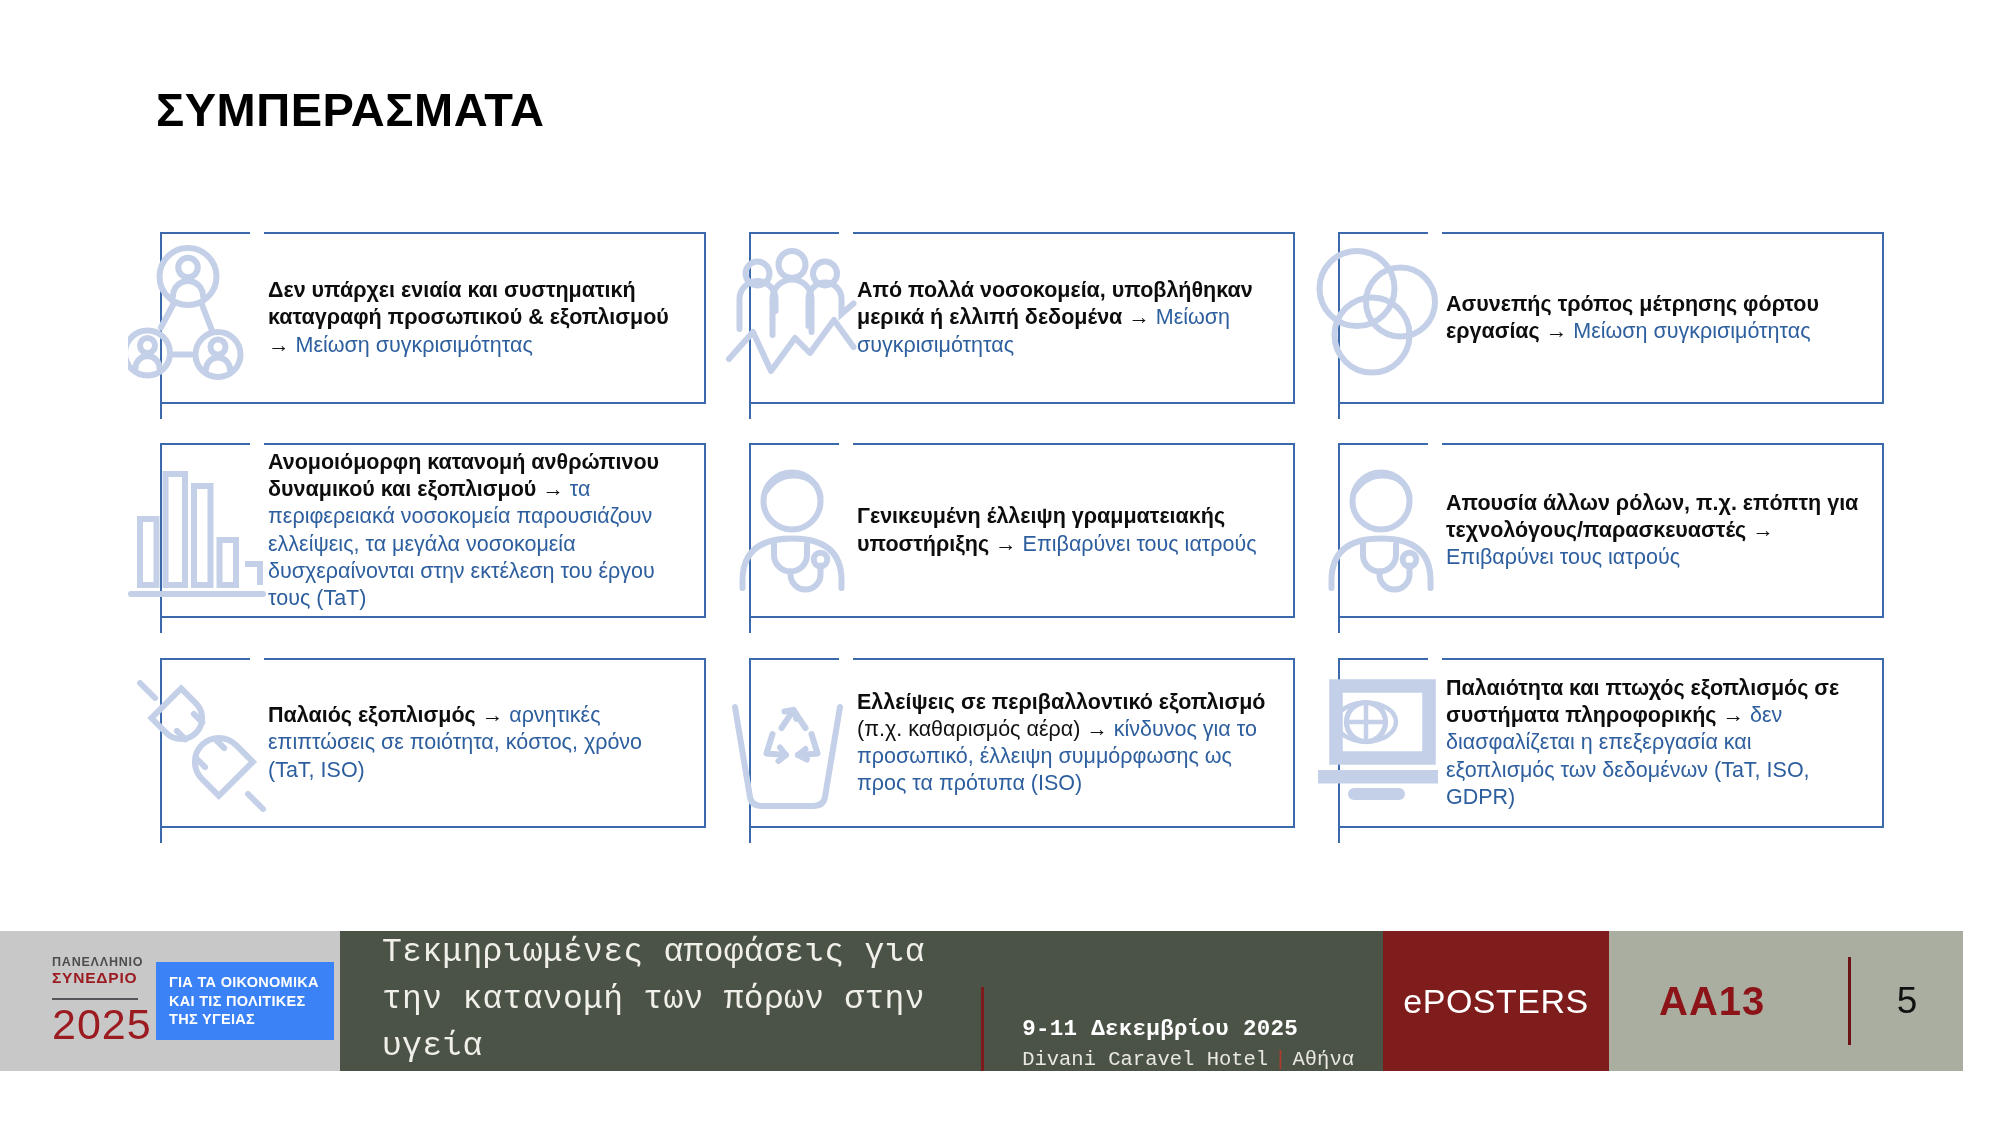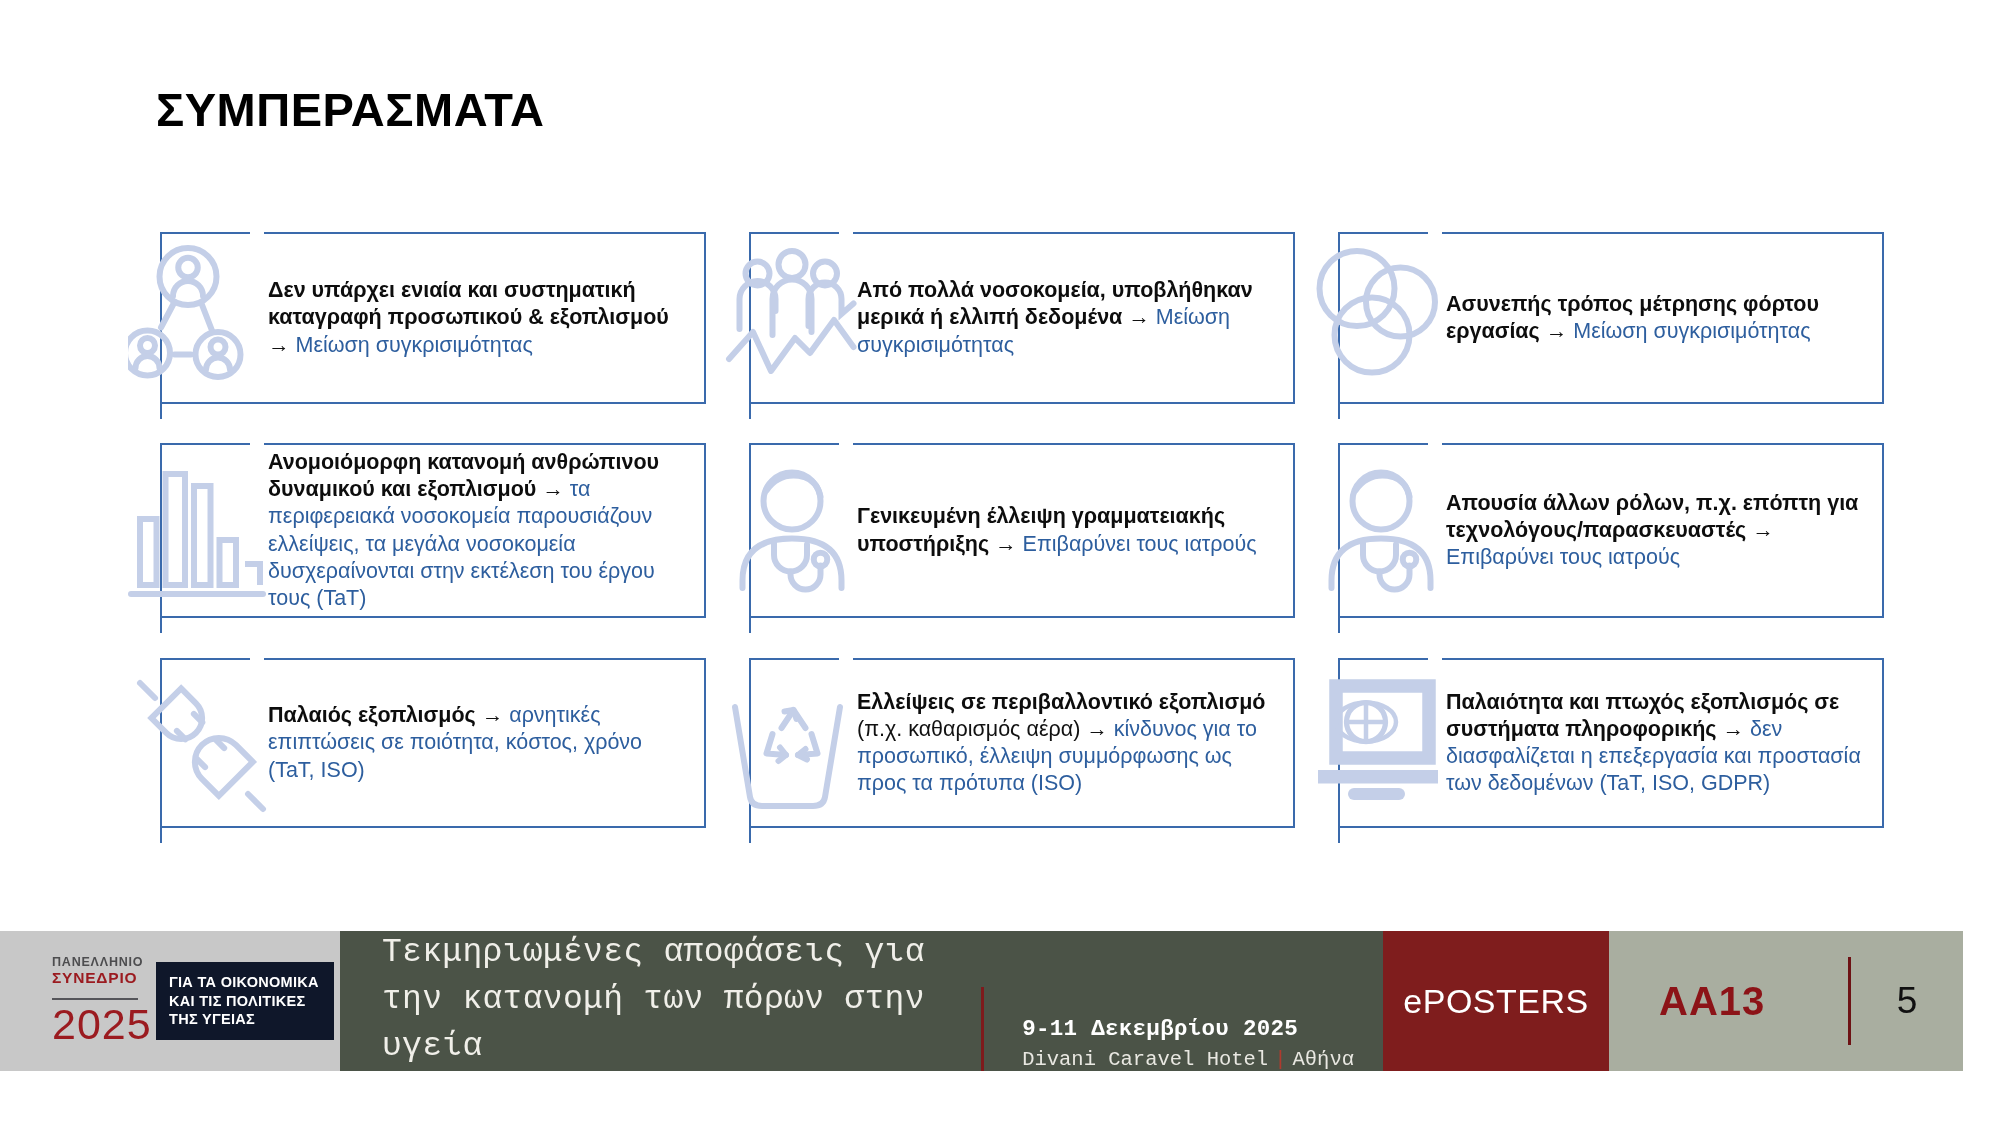--- a/index.html
+++ b/index.html
@@ -35,21 +35,21 @@
   .c2{left:749px;}
   .c3{left:1338px;}
   
   .footer{position:absolute;left:0;top:931px;width:2000px;height:140px;display:flex;}
   .f-gray{width:340px;background:#c8c8c8;display:flex;align-items:center;padding-left:52px;box-sizing:border-box;}
   .logo-block{width:86px;text-align:left;}
   .logo-l1{font-size:12.5px;letter-spacing:0.8px;color:#4d4d4f;font-weight:600;}
   .logo-l2{font-size:15.5px;letter-spacing:0.8px;color:#9b1b20;font-weight:800;
            border-bottom:2px solid #55555a;padding-bottom:11px;margin-bottom:2px;}
   .logo-year{font-size:43px;color:#9b1b20;font-weight:400;letter-spacing:1px;line-height:1.05;}
-  .logo-badge{margin-left:18px;background:#0f172a;color:#fff;font-size:14.5px;font-weight:700;
+  .logo-badge{margin-left:18px;background:#3b82f6;color:#fff;font-size:14.5px;font-weight:700;
               line-height:1.3;padding:11px 13px;width:152px;letter-spacing:0.3px;}
   .f-olive{width:1043px;background:#4b5347;display:flex;align-items:flex-end;box-sizing:border-box;
            padding-left:42px;position:relative;font-family:Liberation Mono, monospace;}
   .conf-title{color:#f0efe9;font-size:33px;line-height:1.42;font-weight:400;letter-spacing:0.3px;flex:1;}
   .olive-divider{width:3px;height:84px;background:#7e1a1c;margin-right:38px;}
   .date-block{padding-right:29px;min-width:250px;}
   .date-line{color:#fff;font-size:22.5px;font-weight:700;letter-spacing:0.3px;margin-bottom:6px;}
   .venue-line{color:#e9e8e2;font-size:20.5px;font-weight:400;}
   .venue-line .pipe{color:#b03a2e;padding:0 6px;}
   .f-red{width:226px;background:#7f1d1d;display:flex;align-items:center;justify-content:center;}
@@ -190,21 +190,21 @@
   <div class="card r3 c3">
     <span class="icon">
       <svg viewBox="0 0 100 100" fill="none" stroke="#c4cfe8" stroke-width="4" stroke-linecap="round">
         <rect x="20" y="12" width="62" height="48" stroke-width="9"></rect>
         <circle cx="40" cy="36" r="13" stroke-width="3.5"></circle>
         <path d="M27,36 h26 M40,23 v26 M40,23 a20,13 0 0 1 0,26 M40,23 a20,13 0 0 0 0,26" stroke-width="3"></path>
         <rect x="8" y="68" width="80" height="9" fill="#c4cfe8" stroke="none"></rect>
         <path d="M32,84 h30" stroke-width="8"></path>
       </svg>
     </span>
-    <p><b>Παλαιότητα και πτωχός εξοπλισμός σε συστήματα πληροφορικής</b><span> → </span><span class="blue">δεν διασφαλίζεται η επεξεργασία και προστασία των δεδομένων (TaT, ISO, GDPR)</span></p>
+    <p><b>Παλαιότητα και πτωχός εξοπλισμός σε συστήματα πληροφορικής</b><span> → </span><span class="blue">δεν διασφαλίζεται η επεξεργασία και εξοπλισμός των δεδομένων (TaT, ISO, GDPR)</span></p>
   </div>
 
   <div class="footer">
     <div class="f-gray">
       <div class="logo-block">
         <div class="logo-l1">ΠΑΝΕΛΛΗΝΙΟ</div>
         <div class="logo-l2">ΣΥΝΕΔΡΙΟ</div>
         <div class="logo-year">2025</div>
       </div>
       <div class="logo-badge">ΓΙΑ ΤΑ ΟΙΚΟΝΟΜΙΚΑ ΚΑΙ ΤΙΣ ΠΟΛΙΤΙΚΕΣ ΤΗΣ ΥΓΕΙΑΣ</div>

